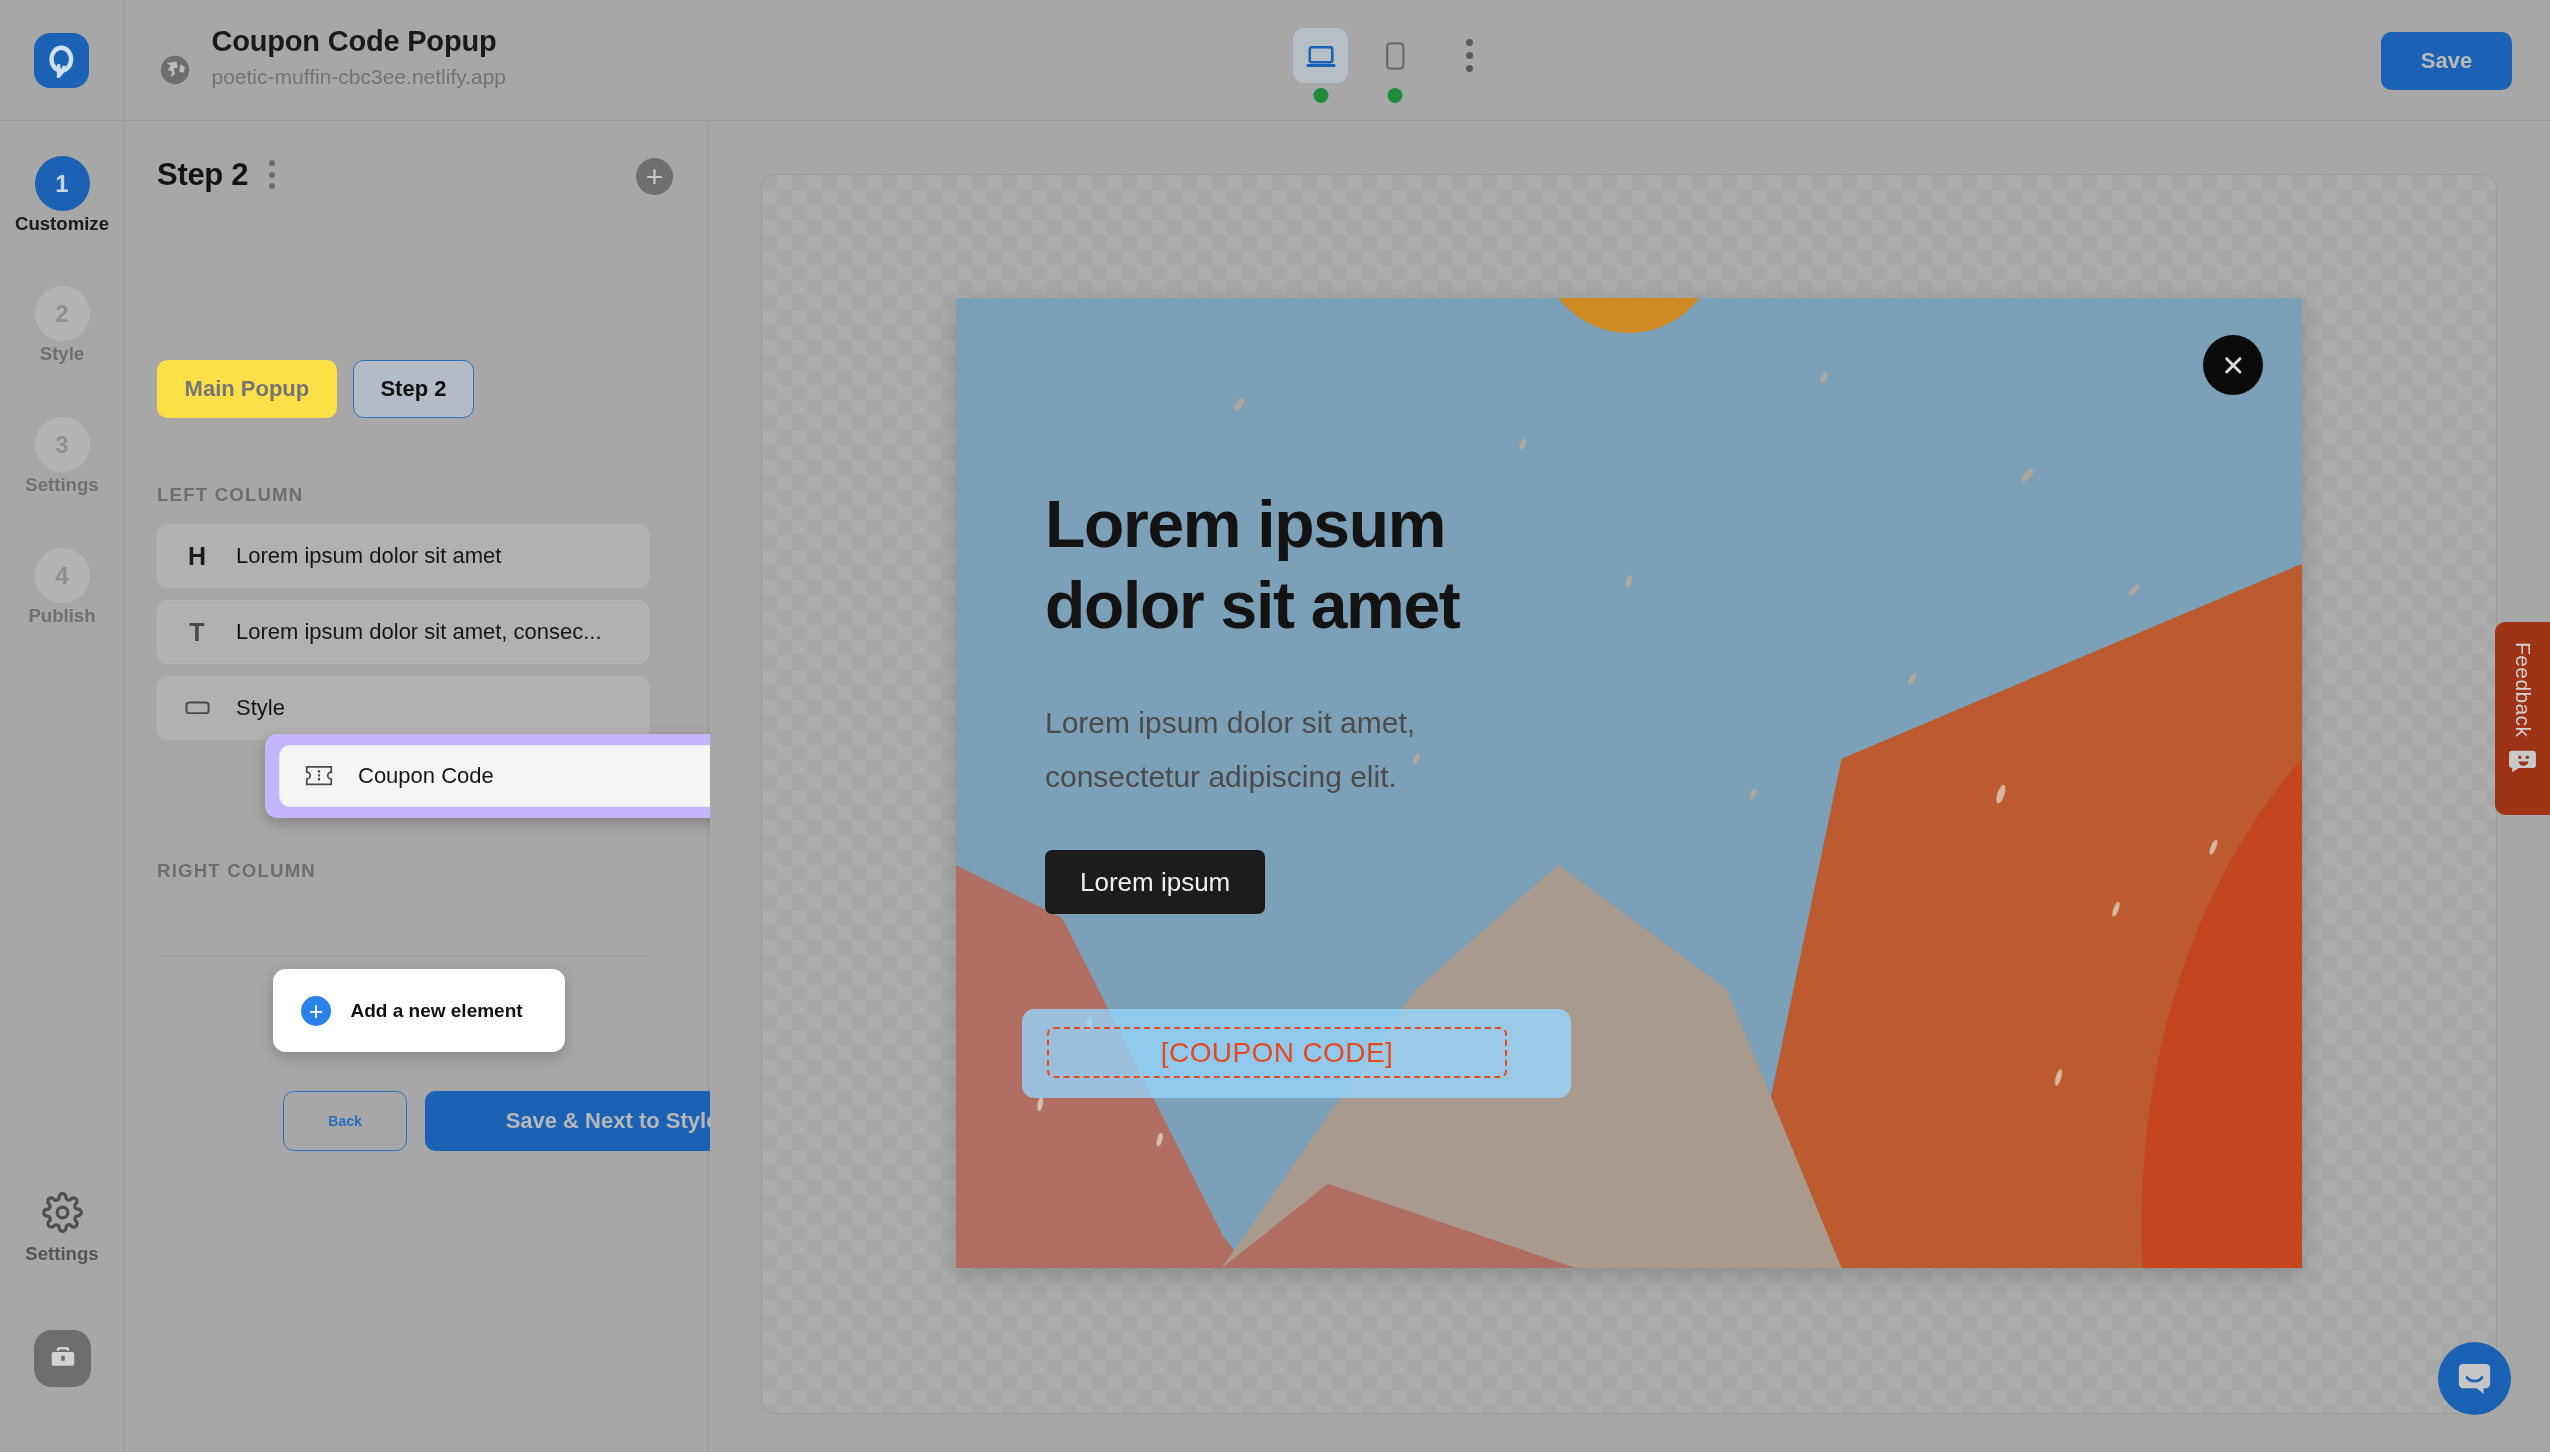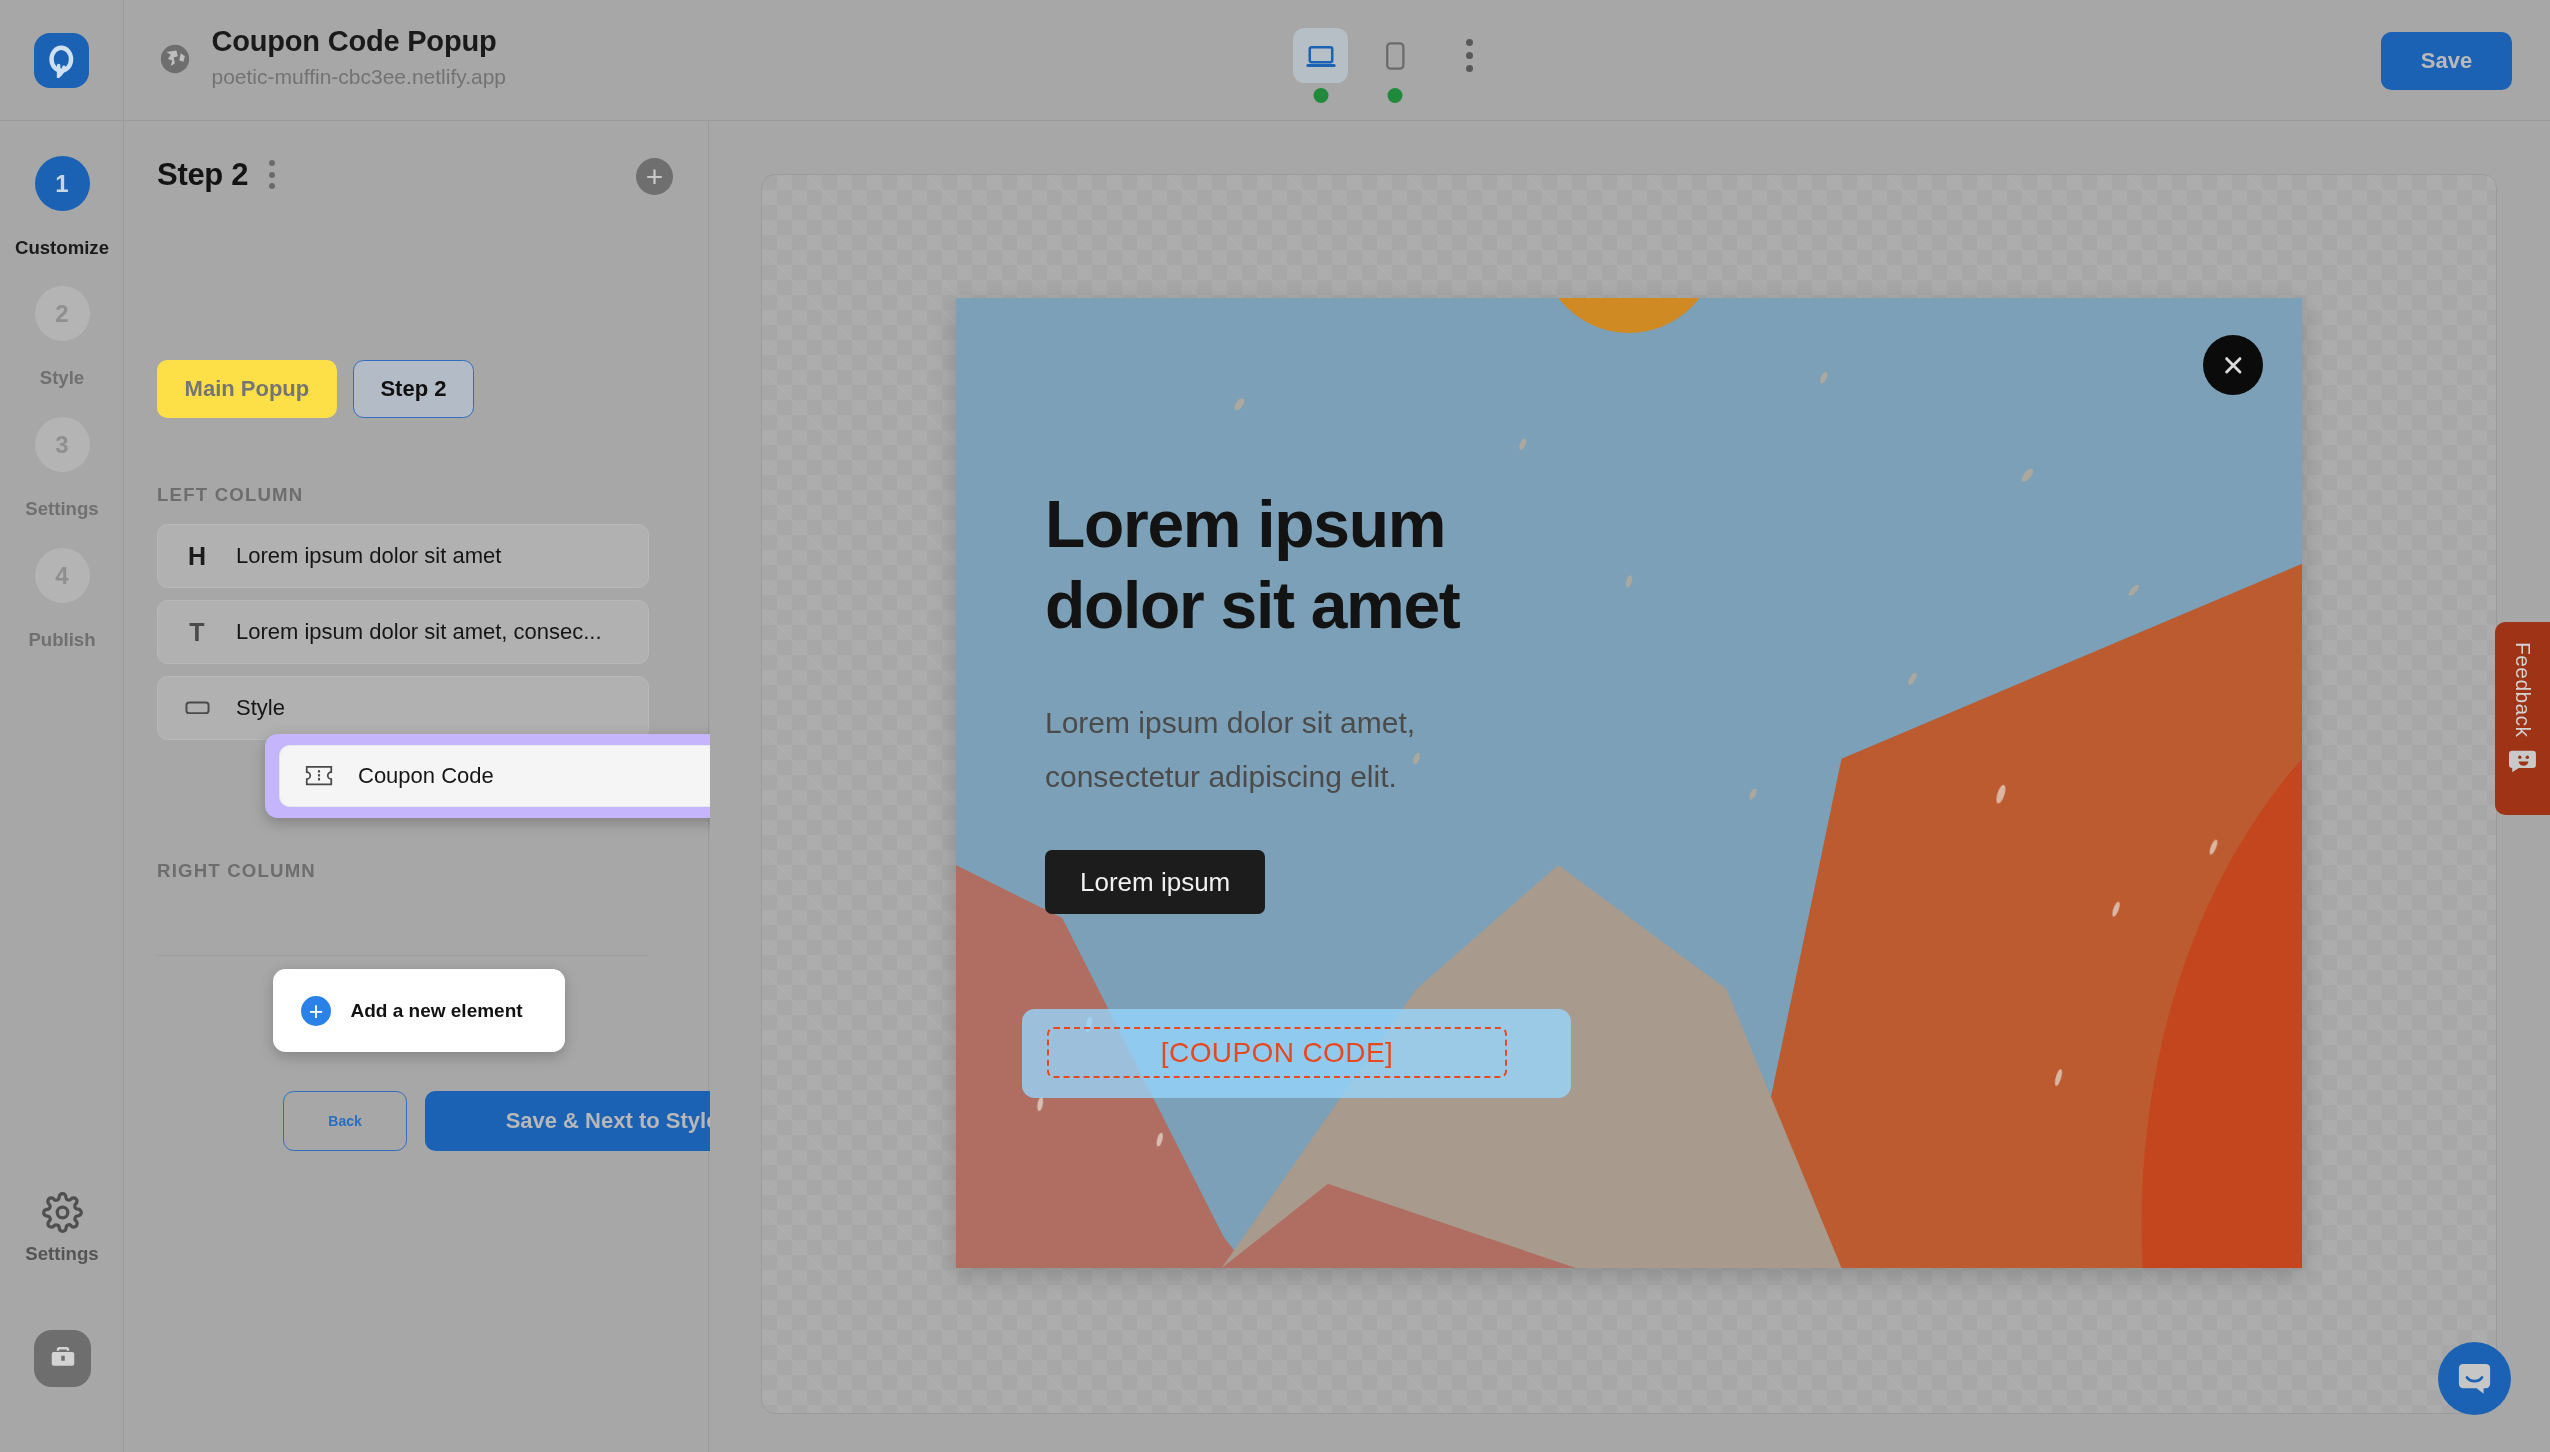--- a/index.html
+++ b/index.html
@@ -20,21 +20,21 @@
   #logo-cell {
     position: absolute; left: 0; top: 0; width: 124px; height: 121px;
     display: flex; align-items: center; justify-content: center;
     border-right: 0.9px solid #9a9a9a;
   }
   #logo-mark {
     width: 55px; height: 55px; border-radius: 16px;
     background: #1b62b5;
     display: flex; align-items: center; justify-content: center;
   }
-  #site-info { position: absolute; left: 158px; top: 23px; display: flex; align-items: center; gap: 19.5px; }
+  #site-info { position: absolute; left: 158px; top: 23px; display: flex; align-items: flex-end; gap: 19.5px; }
   #globe-icon { margin-top: 8px; }
   #site-title { font-size: 29px; font-weight: 700; color: #1a1a1a; letter-spacing: -0.2px; line-height: 37px; }
   #site-url { font-size: 21px; color: #737373; margin-top: 3.5px; line-height: 26.6px; }
 
   #device-switch { position: absolute; left: 1293px; top: 28px; display: flex; align-items: flex-start; gap: 19.5px; }
   .device-btn {
     width: 55px; height: 55px; border-radius: 11.5px;
     display: flex; align-items: center; justify-content: center;
     position: relative; cursor: pointer; background: transparent;
   }
@@ -61,21 +61,21 @@
     position: absolute; left: 0; top: 121px; width: 124px; height: 1331px;
     background: #a7a7a7; border-right: 0.9px solid #9a9a9a;
   }
   .rail-step { position: absolute; left: 0; width: 124px; text-align: center; cursor: pointer; }
   .rail-circle {
     width: 55px; height: 55px; border-radius: 50%;
     margin: 0 auto; display: flex; align-items: center; justify-content: center;
     font-size: 24px; font-weight: 700; color: #8f8f8f; background: #b4b4b4;
   }
   .rail-step.active .rail-circle { background: #1b62b5; color: #c9d6e6; }
-  .rail-label { margin-top: 26px; font-size: 18.6px; color: #707070; font-weight: 600; }
+  .rail-label { margin-top: 2px; font-size: 18.6px; color: #707070; font-weight: 600; }
   .rail-step.active .rail-label { color: #1b1b1b; font-weight: 700; }
 
   #rail-settings { position: absolute; left: 0; top: 1071px; width: 124px; text-align: center; cursor: pointer; }
   #rail-settings .rail-label { margin-top: 7px; color: #555; }
   #rail-avatar {
     position: absolute; left: 34px; top: 1209px;
     width: 57px; height: 57px; border-radius: 17.7px; background: #6e6e6e;
     display: flex; align-items: center; justify-content: center; cursor: pointer;
   }
 

